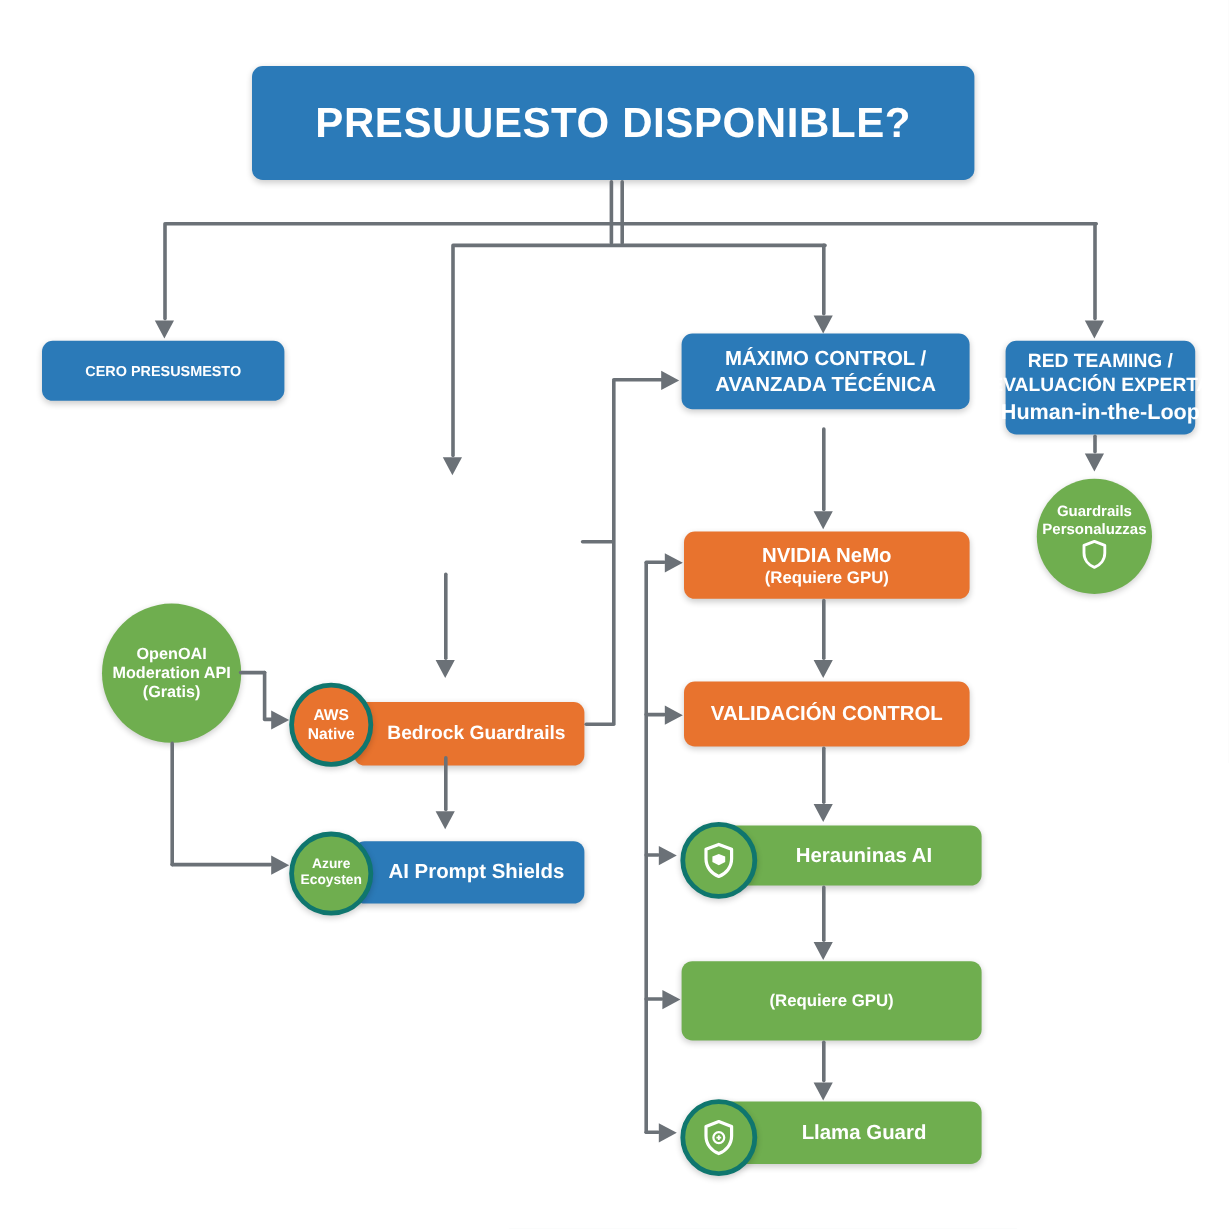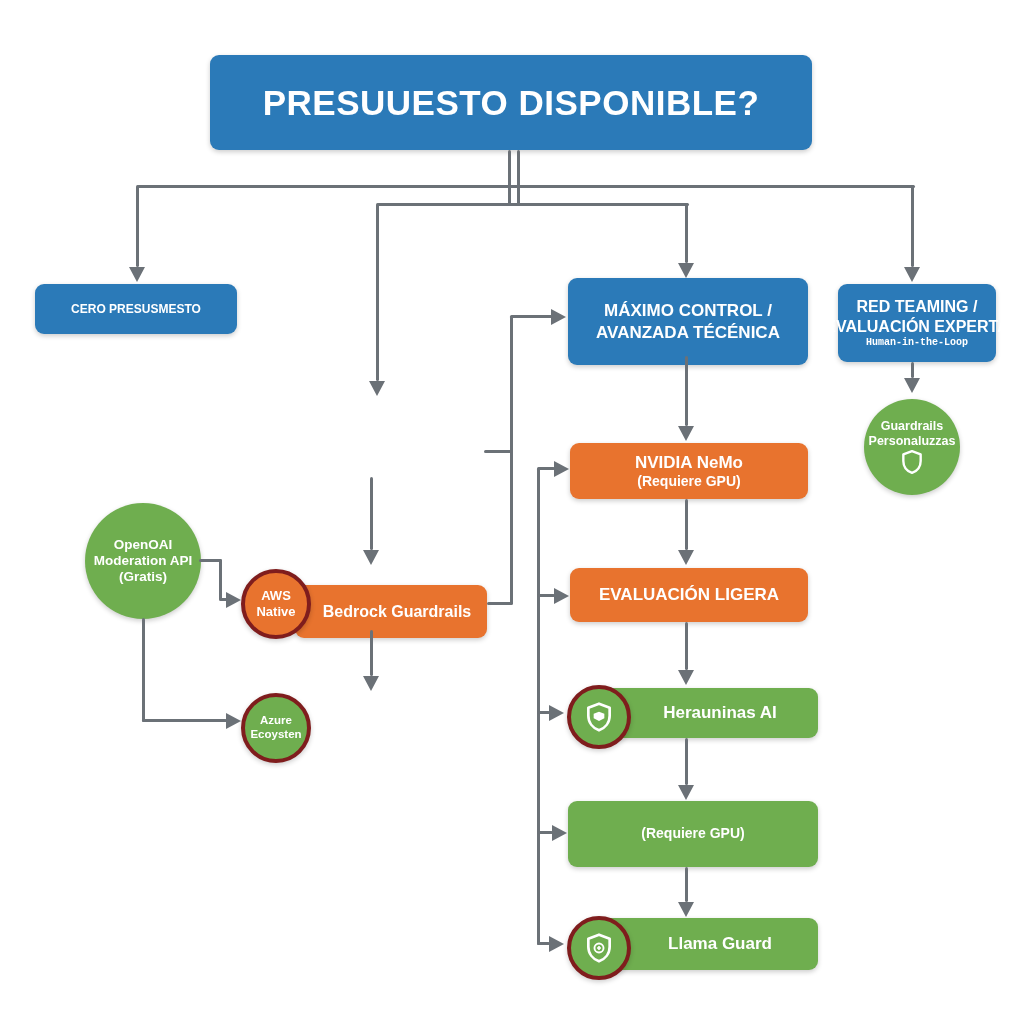--- a/index.html
+++ b/index.html
@@ -12,21 +12,21 @@
     border-radius:9px;color:#fff;font-weight:bold;text-align:center;
     box-shadow:0 2px 5px rgba(0,0,0,.20);line-height:1.25;
   }
   .blue{background:#2b7ab8;}
   .orange{background:#e8732e;}
   .green{background:#6fae4f;}
   .circle{
     position:absolute;border-radius:50%;display:flex;flex-direction:column;align-items:center;justify-content:center;
     color:#fff;font-weight:bold;text-align:center;box-shadow:0 2px 5px rgba(0,0,0,.20);line-height:1.2;
   }
-  .ring{border:4px solid #7f1d1d;justify-content:center;}
+  .ring{border:4px solid #0f766e;justify-content:center;}
   .h,.v{position:absolute;background:#6b7177;border-radius:2px;}
   .h{height:3px;}
   .v{width:3px;}
   .arr-d{position:absolute;width:0;height:0;border-left:8px solid transparent;border-right:8px solid transparent;border-top:15px solid #6b7177;}
   .arr-r{position:absolute;width:0;height:0;border-top:8px solid transparent;border-bottom:8px solid transparent;border-left:15px solid #6b7177;}
   .nw{white-space:nowrap;}
   .shield{display:block;}
 </style>
 </head>
 <body>
@@ -51,29 +51,29 @@
   <div class="v" style="left:685px;top:203px;height:60px;"></div>
   <div class="arr-d" style="left:678px;top:263px;"></div>
 
   <div class="v" style="left:376px;top:203px;height:178px;"></div>
   <div class="arr-d" style="left:369px;top:381px;"></div>
 
   <div class="box blue" style="left:35px;top:284px;width:202px;height:50px;font-size:12px;">
     <span class="nw">CERO PRESUSMESTO</span>
   </div>
 
-  <div class="box blue" style="left:568px;top:278px;width:240px;height:87px;font-size:17px;">
+  <div class="box blue" style="left:568px;top:278px;width:240px;height:63px;font-size:17px;">
     <span class="nw">MÁXIMO CONTROL /</span>
     <span class="nw">AVANZADA TÉCÉNICA</span>
   </div>
 
   <div class="box blue" style="left:838px;top:284px;width:158px;height:78px;font-size:16px;">
     <span class="nw">RED TEAMING /</span>
     <span class="nw">EVALUACIÓN EXPERTA</span>
-    <span class="nw" style="font-size:10px;font-family:Liberation Mono, monospace;">Human-in-the-Loop</span>
+    <span class="nw" style="font-size:18px;">Human-in-the-Loop</span>
   </div>
 
   <div class="v" style="left:911px;top:362px;height:16px;"></div>
   <div class="arr-d" style="left:904px;top:378px;"></div>
 
   <div class="circle green" style="left:864px;top:399px;width:96px;height:96px;font-size:12.5px;">
     <span class="nw">Guardrails</span>
     <span class="nw">Personaluzzas</span>
     <svg class="shield" width="26" height="26" viewBox="0 0 24 24">
       <path d="M12 2l8 3v6c0 5.2-3.4 9.3-8 11-4.6-1.7-8-5.8-8-11V5z" fill="none" stroke="#fff" stroke-width="2.2" stroke-linejoin="round"></path>
@@ -88,20 +88,23 @@
     <span class="nw">Bedrock Guardrails</span>
   </div>
   <div class="circle orange ring" style="left:241px;top:569px;width:62px;height:62px;font-size:13px;">
     <span class="nw">AWS</span>
     <span class="nw">Native</span>
   </div>
 
   <div class="v" style="left:370px;top:630px;height:46px;"></div>
   <div class="arr-d" style="left:363px;top:676px;"></div>
 
+  <div class="box blue" style="left:295px;top:701px;width:192px;height:52px;font-size:17px;padding-left:12px;box-sizing:border-box;">
+    <span class="nw">AI Prompt Shields</span>
+  </div>
   <div class="circle green" style="left:85px;top:503px;width:116px;height:116px;font-size:13.5px;">
     <span class="nw">OpenOAI</span>
     <span class="nw">Moderation API</span>
     <span class="nw">(Gratis)</span>
   </div>
 
   <div class="circle green ring" style="left:241px;top:693px;width:62px;height:62px;font-size:11.5px;">
     <span class="nw">Azure</span>
     <span class="nw">Ecoysten</span>
   </div>
@@ -137,21 +140,21 @@
 
   <div class="box orange" style="left:570px;top:443px;width:238px;height:56px;font-size:17px;">
     <span class="nw">NVIDIA NeMo</span>
     <span class="nw" style="font-size:14px;">(Requiere GPU)</span>
   </div>
 
   <div class="v" style="left:685px;top:499px;height:51px;"></div>
   <div class="arr-d" style="left:678px;top:550px;"></div>
 
   <div class="box orange" style="left:570px;top:568px;width:238px;height:54px;font-size:17px;">
-    <span class="nw">EVALUACIÓN LIGERA</span>
+    <span class="nw">VALIDACIÓN CONTROL</span>
   </div>
 
   <div class="v" style="left:685px;top:622px;height:48px;"></div>
   <div class="arr-d" style="left:678px;top:670px;"></div>
 
   <div class="box green" style="left:592px;top:688px;width:226px;height:50px;font-size:17px;padding-left:30px;box-sizing:border-box;">
     <span class="nw">Herauninas AI</span>
   </div>
   <div class="circle green ring" style="left:567px;top:685px;width:56px;height:56px;">
     <svg class="shield" width="32" height="32" viewBox="0 0 24 24">

